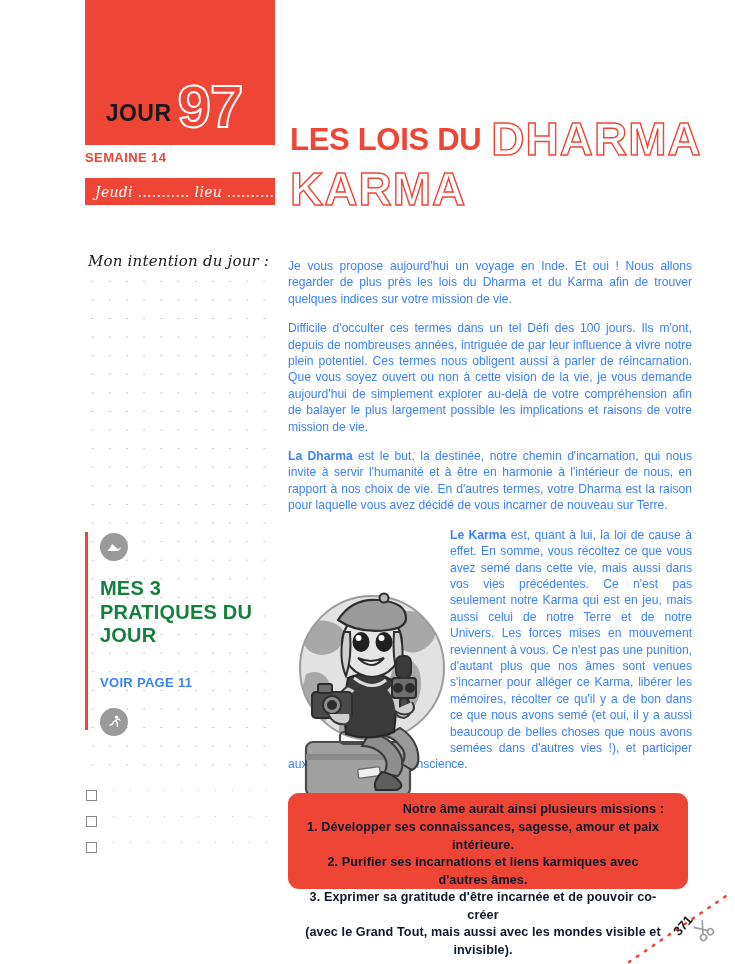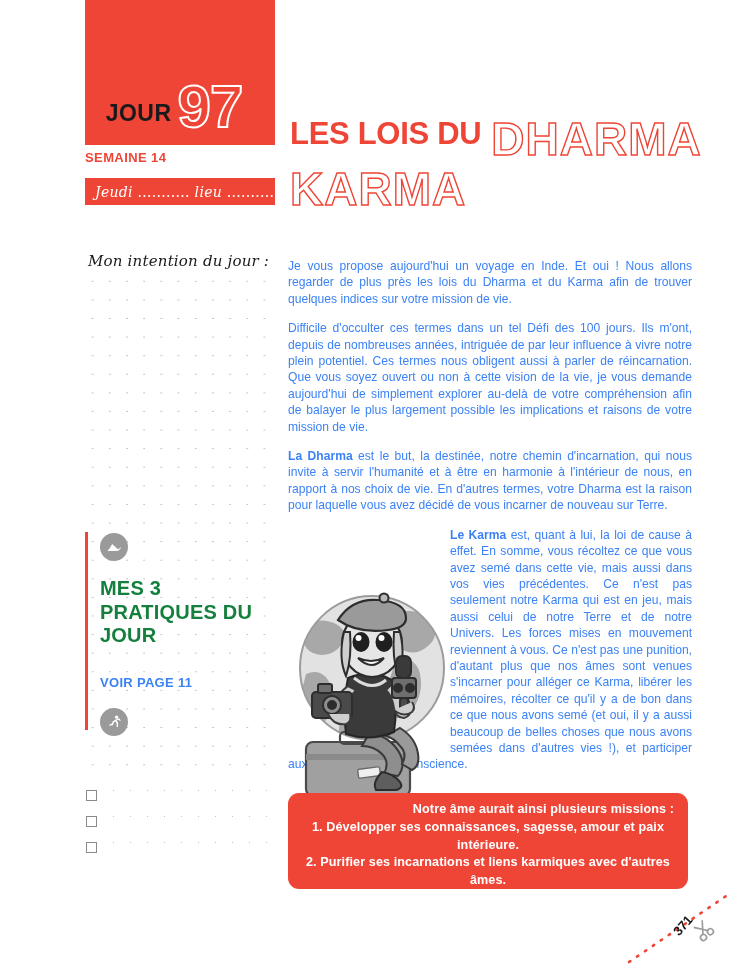--- a/index.html
+++ b/index.html
@@ -39,21 +39,21 @@
   .jeudi-bar {
     position: absolute; left: 85px; top: 178px; width: 190px; height: 27px;
     background: #ef4536; color: #fff;
     display: flex; align-items: center; padding-left: 10px;
     font-family: "DejaVu Serif", serif; font-style: italic;
     font-size: 14px; letter-spacing: .3px; white-space: nowrap;
   }
 
   
   .title-wrap { position: absolute; left: 290px; top: 118px; width: 430px; }
-  .title-line { display: flex; align-items: flex-start; gap: 10px; }
+  .title-line { display: flex; align-items: center; gap: 10px; }
   .title-line + .title-line { margin-top: 6px; }
   .t-solid {
     font-weight: 700; font-size: 31px; color: #ef4536;
     letter-spacing: -.3px; line-height: 1;
   }
   .t-outline {
     font-weight: 700; font-size: 46px; line-height: .95;
     color: transparent; -webkit-text-stroke: 1.4px #ef4536;
     letter-spacing: 1px;
   }
@@ -118,21 +118,21 @@
   .body-col b { font-weight: 700; }
   .wrap-block { float: left; width: 162px; height: 228px; }
 
   
   .illus { position: absolute; left: 288px; top: 582px; width: 168px; height: 222px; }
 
   
   .callout {
     position: absolute; left: 288px; top: 793px; width: 400px; height: 96px;
     background: #ef4536; border-radius: 11px;
-    padding: 9px 14px 0 14px; color: #ffffff;
+    padding: 9px 24px 0 14px; color: #0f172a;
   }
   .callout .c-head {
     text-align: right; font-weight: 700; font-size: 12.6px;
     letter-spacing: .1px; margin-bottom: 3px;
   }
   .callout .c-item {
     font-weight: 700; font-size: 12.6px; letter-spacing: .1px;
     line-height: 17.5px; text-align: center;
   }
 

